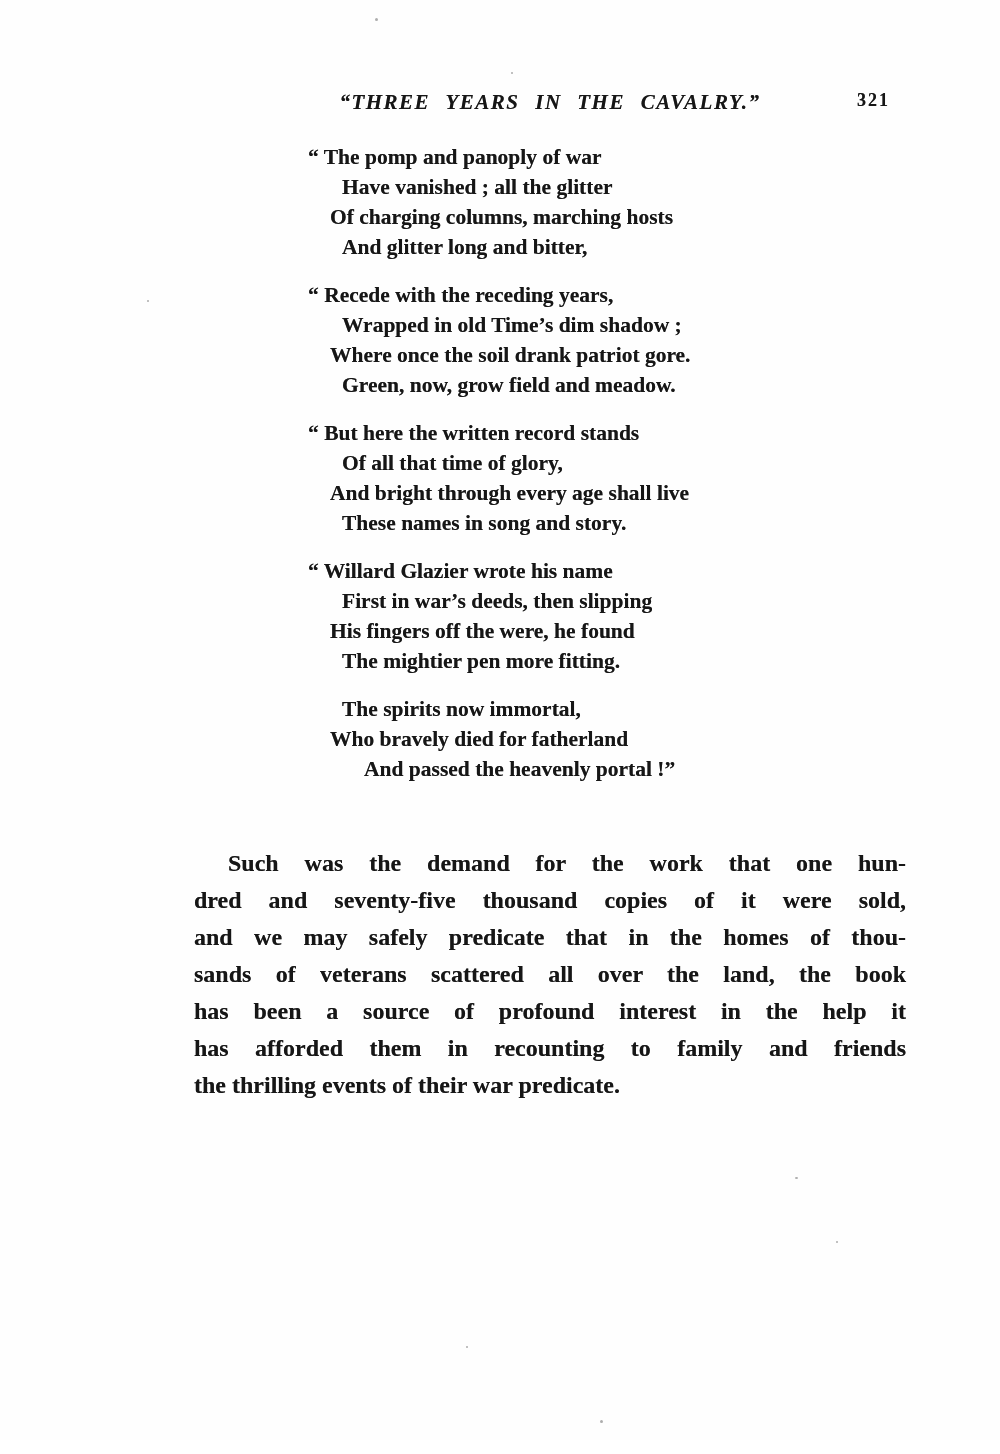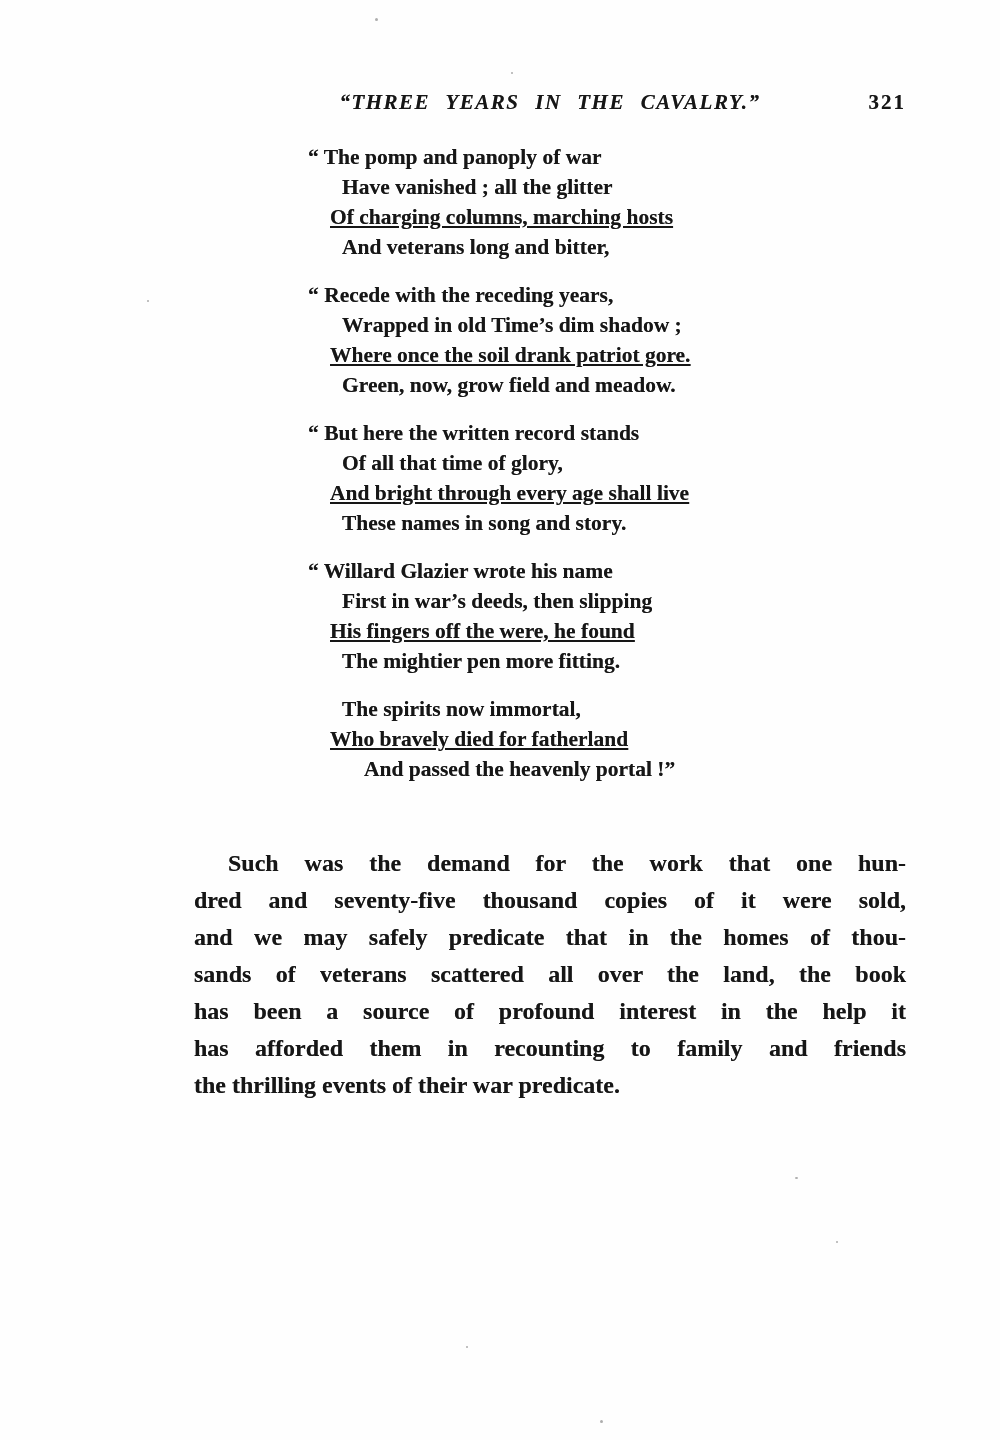--- a/index.html
+++ b/index.html
@@ -24,34 +24,34 @@
   }
   .running-title{
     display:block;text-align:center;
     font-style:italic;
     font-size:21px;
     letter-spacing:1.5px;
     word-spacing:9px;
     white-space:nowrap;
   }
   .folio{
-    position:absolute;right:0;top:0;
-    font-size:21px;letter-spacing:2px;
+    position:absolute;right:16px;top:0;
+    font-size:18px;letter-spacing:2px;
   }
 
   
   .poem{
     position:absolute;top:142px;left:308px;width:480px;
     font-size:21.5px;line-height:30px;
   }
   .stanza{margin:0 0 18px 0;}
   .pline-poem{white-space:nowrap;}
   .i0{padding-left:0;}
   .i1{padding-left:34px;font-family:Liberation Serif, serif;}
-  .i2{padding-left:22px;text-decoration:underline;}
+  .i2{padding-left:22px;}
   .i3{padding-left:56px;}
 
   
   .prose{
     position:absolute;top:845px;left:194px;width:712px;
     font-size:24px;line-height:37px;
   }
   .pline{
     text-align:justify;
     text-align-last:justify;
@@ -78,21 +78,21 @@
     <span class="running-title">“THREE YEARS IN THE CAVALRY.”</span>
     <span class="folio">321</span>
   </header>
 
   <section class="poem">
 
     <div class="stanza">
       <div class="pline-poem i0">“ The pomp and panoply of war</div>
       <div class="pline-poem i1">Have vanished ; all the glitter</div>
       <div class="pline-poem i2">Of charging columns, marching hosts</div>
-      <div class="pline-poem i1">And veterans long and bitter,</div>
+      <div class="pline-poem i1">And glitter long and bitter,</div>
     </div>
 
     <div class="stanza">
       <div class="pline-poem i0">“ Recede with the receding years,</div>
       <div class="pline-poem i1">Wrapped in old Time’s dim shadow ;</div>
       <div class="pline-poem i2">Where once the soil drank patriot gore.</div>
       <div class="pline-poem i1">Green, now, grow field and meadow.</div>
     </div>
 
     <div class="stanza">

